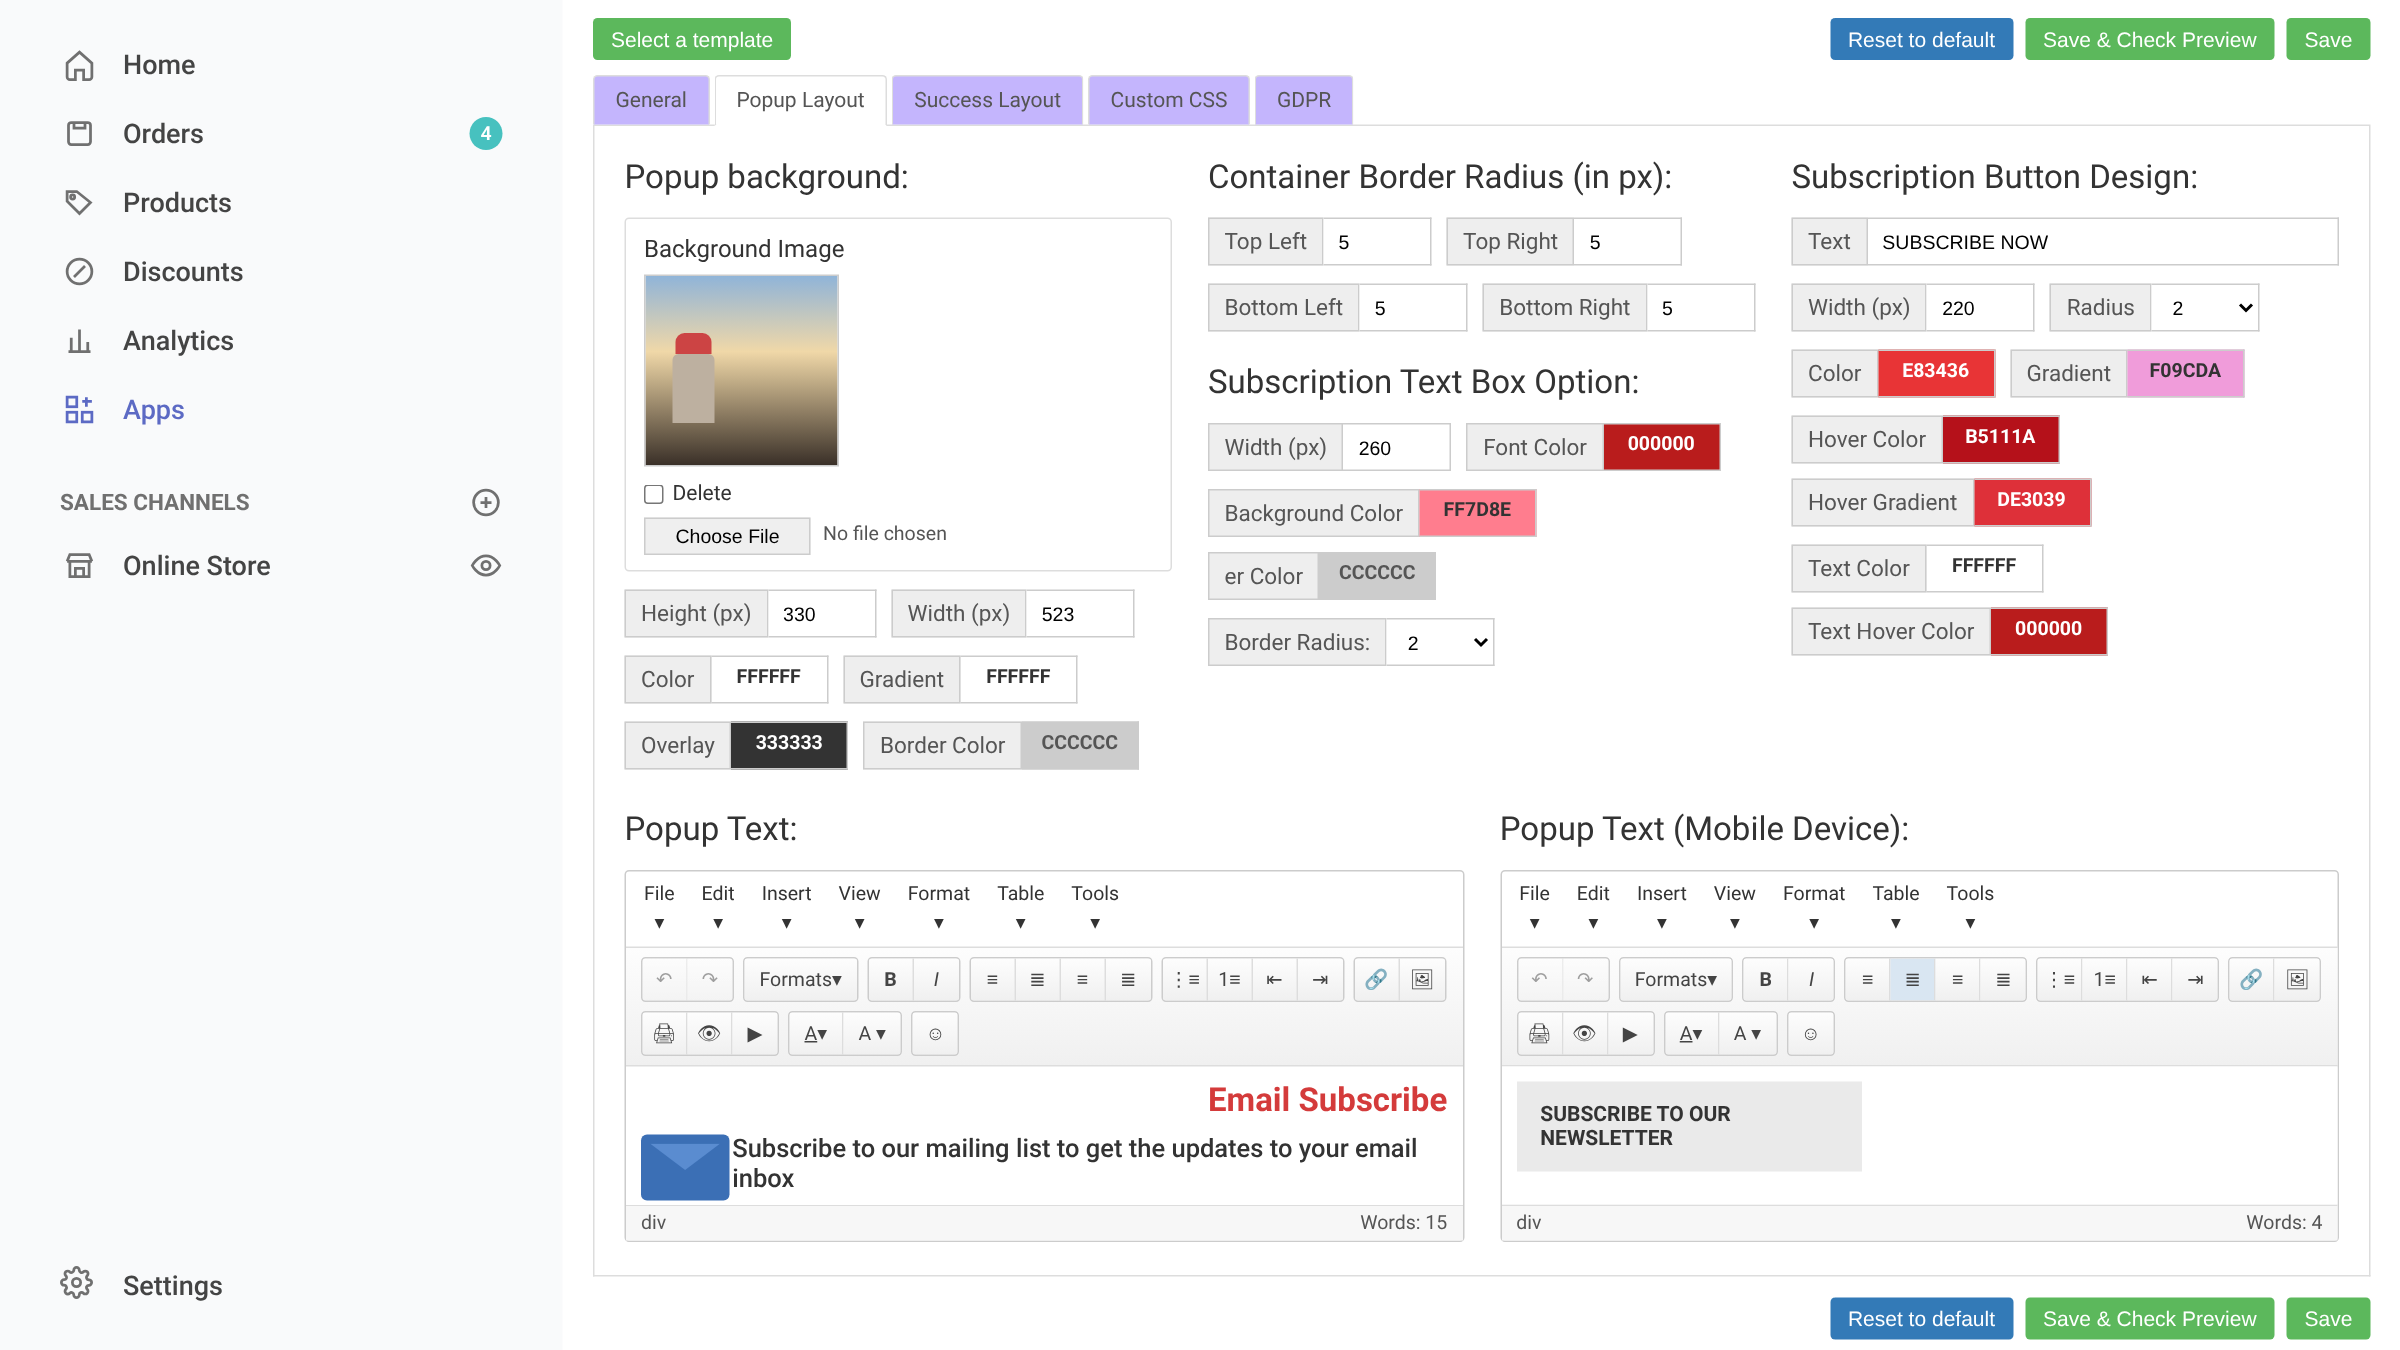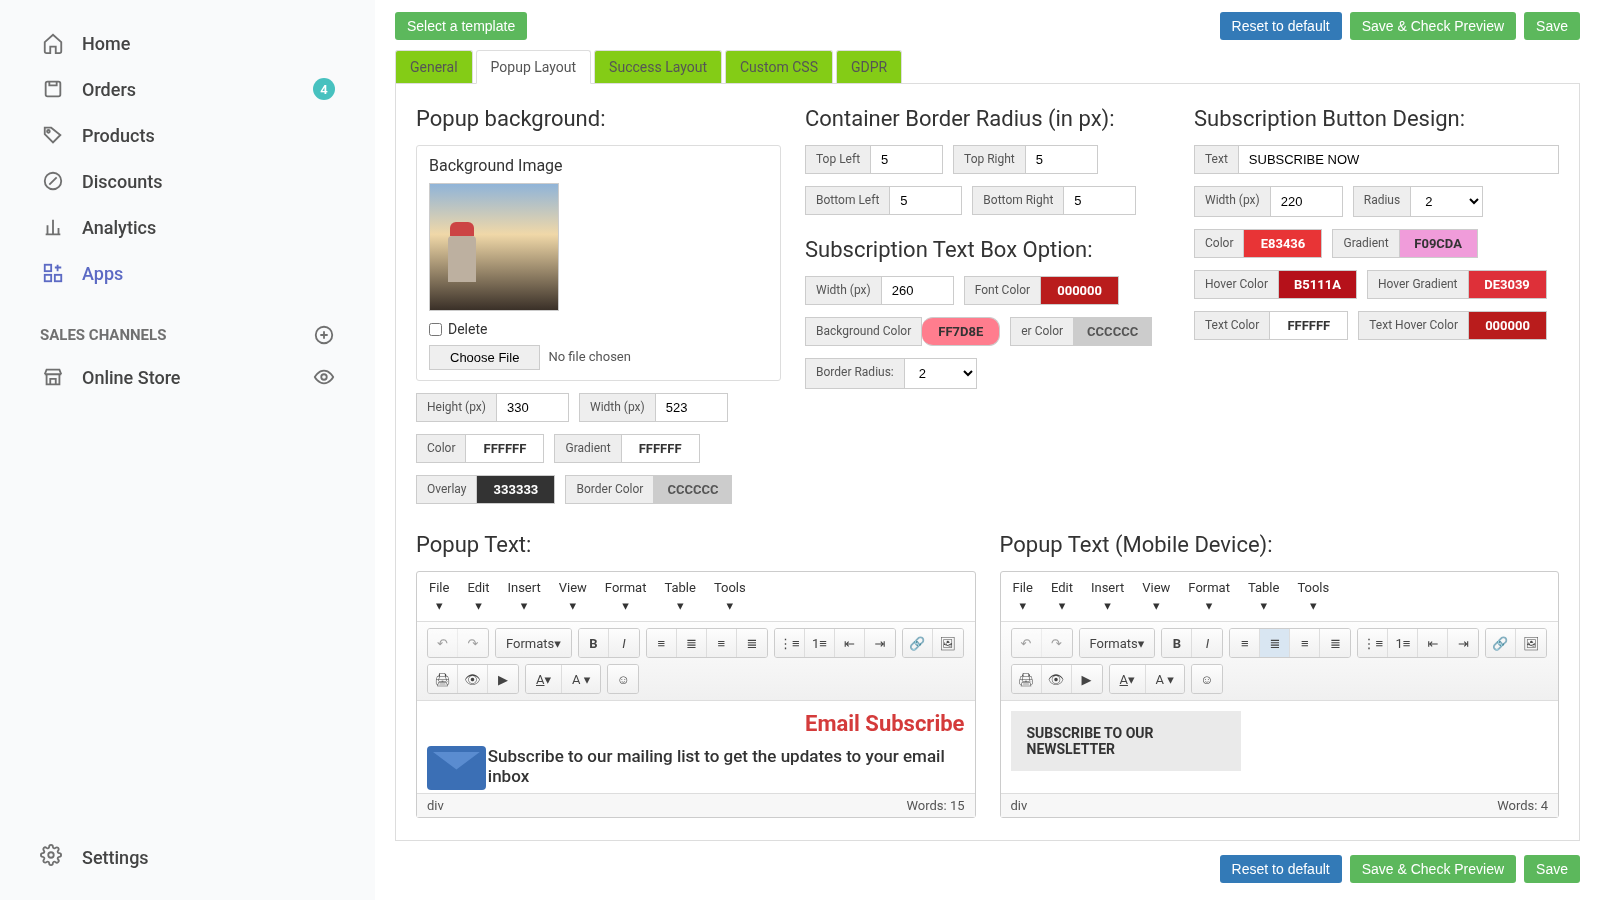--- a/index.html
+++ b/index.html
@@ -22,51 +22,51 @@
 .sidebar-settings .label { font-size: 18px; font-weight: 500; color: #444; }
 
 .main { flex: 1; padding: 12px 20px; overflow-y: auto; }
 .topbar { display: flex; align-items: center; margin-bottom: 10px; }
 .btn { padding: 6px 12px; border-radius: 3px; border: none; cursor: pointer; font-size: 14px; }
 .btn-green { background: #5cb85c; color: #fff; }
 .btn-blue { background: #337ab7; color: #fff; }
 .topbar .right { margin-left: auto; display: flex; gap: 8px; }
 
 .tabs { display: flex; border-bottom: 1px solid #ddd; }
-.tab { padding: 8px 14px; border: 1px solid #ddd; border-bottom: none; border-radius: 3px 3px 0 0; background: #84cc16; cursor: pointer; font-size: 14px; margin-right: 3px; color: #555; }
+.tab { padding: 8px 14px; border: 1px solid #ddd; border-bottom: none; border-radius: 3px 3px 0 0; background: #c4b5fd; cursor: pointer; font-size: 14px; margin-right: 3px; color: #555; }
 .tab.active { background: #fff; border-bottom: 1px solid #fff; margin-bottom: -1px; }
 
 .panel { border: 1px solid #ddd; border-top: none; padding: 22px 20px; }
 .row3 { display: flex; gap: 24px; flex-wrap: wrap; }
 .col { flex: 1; min-width: 280px; }
 h3 { font-size: 22px; font-weight: 400; color: #333; margin-bottom: 14px; }
 
 .bg-box { border: 1px solid #ddd; border-radius: 3px; padding: 10px 12px; }
 .bg-box .bg-label { font-size: 16px; color: #333; margin-bottom: 8px; }
 .bg-thumb { width: 130px; height: 128px; background: linear-gradient(to bottom, #90b4d8 0%, #f0d8a8 40%, #3a3028 100%); position: relative; border: 1px solid #ccc; margin-bottom: 10px; }
 .bg-thumb::before { content: ""; position: absolute; left: 18px; bottom: 28px; width: 28px; height: 46px; background: #bdb0a0; border-radius: 4px 4px 0 0; }
 .bg-thumb::after { content: ""; position: absolute; left: 20px; bottom: 74px; width: 24px; height: 14px; background: #c44; border-radius: 6px 6px 0 0; }
 .del-row { display: flex; align-items: center; gap: 6px; margin-bottom: 8px; }
 .file-row { display: flex; }
 .file-btn { border: 1px solid #ccc; background: #efefef; padding: 4px 20px; font-size: 13px; cursor: pointer; }
 .file-txt { padding: 4px 8px; font-size: 13px; color: #555; }
 
 .field-row { display: flex; gap: 10px; flex-wrap: wrap; margin-top: 12px; }
 .field { display: flex; }
-.field-label { background: #eee; border: 1px solid #ccc; padding: 6px 10px; font-size: 12px; color: #555; }
+.field-label { background: #eee; border: 1px solid #ccc; padding: 6px 10px; font-size: 15px; color: #555; }
 .field-input { border: 1px solid #ccc; border-left: none; padding: 6px 10px; font-size: 13px; width: 72px; }
 .swatch { border: 1px solid #ccc; border-left: none; padding: 6px 10px; font-size: 13px; font-weight: 700; color: #333; min-width: 78px; text-align: center; }
 .swatch.dark { background: #333; color: #fff; }
 .swatch.black { background: #b91c1c; color: #fff; }
 .swatch.grey { background: #ccc; color: #555; }
 .swatch.red { background: #e83436; color: #fff; }
 .swatch.darkred { background: #b5111a; color: #fff; }
 .swatch.pink { background: #f09cda; color: #333; }
 .swatch.red2 { background: #de3039; color: #fff; }
-.swatch.lightpink { background: #ff7d8e; color: #333; border-radius: 11px; }
+.swatch.lightpink { background: #ff7d8e; color: #333; }
 .select-like { border: 1px solid #ccc; border-left: none; padding: 6px 10px; font-size: 13px; width: 72px; background: #fff; }
 
 .editor-section { display: flex; gap: 24px; margin-top: 28px; }
 .editor-col { flex: 1; }
 .editor { border: 1px solid #ccc; border-radius: 3px; }
 .editor-menu { display: flex; gap: 18px; padding: 8px 12px; border-bottom: 1px solid #ddd; font-size: 13px; color: #333; }
 .editor-menu .mitem { display: flex; align-items: center; gap: 3px; cursor: pointer; flex-direction: column; }
 .editor-tools { padding: 6px 10px; border-bottom: 1px solid #ddd; background: linear-gradient(#fdfdfd,#f0f0f0); display: flex; flex-wrap: wrap; gap: 6px; }
 .tool-group { display: flex; border: 1px solid #ccc; border-radius: 3px; overflow: hidden; }
 .tool-btn { width: 30px; height: 28px; display: flex; align-items: center; justify-content: center; background: linear-gradient(#fdfdfd,#f0f0f0); cursor: pointer; font-size: 13px; color: #444; border-right: 1px solid #ddd; }

